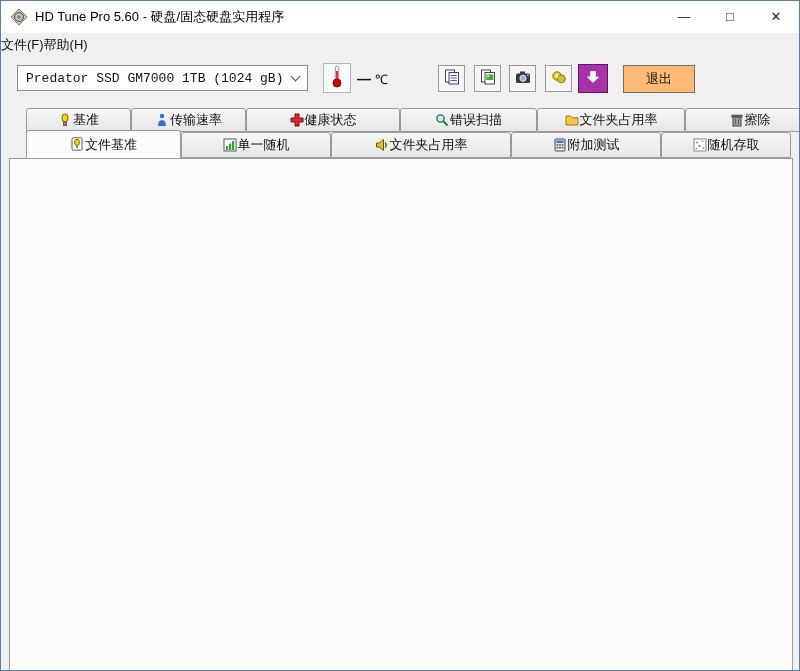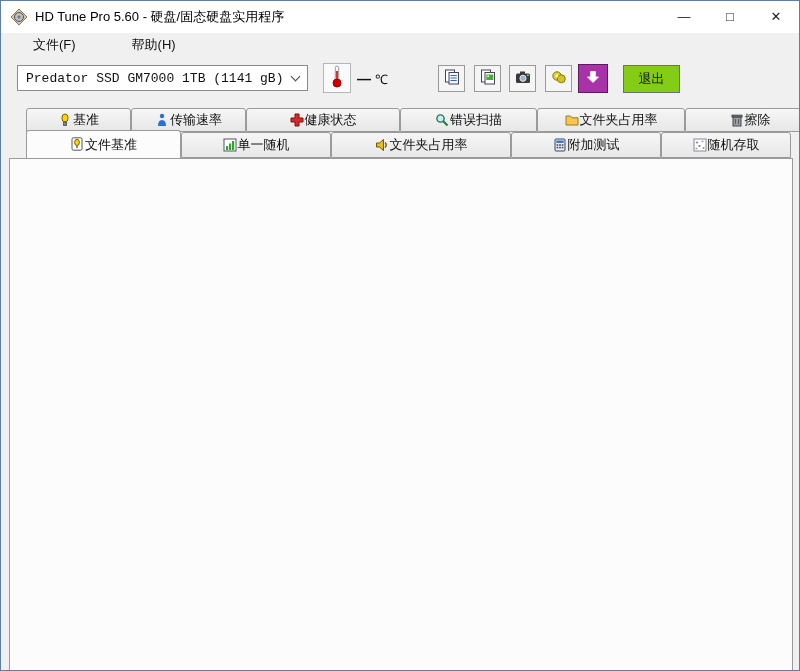--- a/index.html
+++ b/index.html
@@ -10,32 +10,32 @@
     font-family:"Liberation Sans",sans-serif;color:#111;
   }
   
   .titlebar{position:absolute;left:0;top:0;width:100%;height:32px;background:#ffffff;display:flex;align-items:center;}
   .titlebar .app-icon{margin:0 8px 0 10px;width:16px;height:16px;flex:0 0 auto;}
   .title-text{font-size:13px;color:#000;}
   .win-btns{position:absolute;right:0;top:0;height:31px;display:flex;}
   .win-btn{width:46px;height:31px;display:flex;align-items:center;justify-content:center;font-size:13px;color:#222;}
   
   .menubar{position:absolute;left:0;top:32px;width:100%;height:24px;background:#f0f0f0;display:flex;align-items:center;font-size:13px;}
-  .menu-item{padding:2px 24px;margin-left:8px;}
+  .menu-item{padding:2px 0;}
   
   .toolbar{position:absolute;left:0;top:56px;width:100%;height:48px;background:#f0f0f0;}
   .drive-select{position:absolute;left:16px;top:8px;width:291px;height:26px;background:#fff;border:1px solid #8a8a8a;
     display:flex;align-items:center;padding:0 8px;font-family:"Liberation Mono",monospace;font-size:13px;}
   .chev{width:7px;height:7px;border-right:1.6px solid #444;border-bottom:1.6px solid #444;transform:rotate(45deg);margin-left:auto;margin-top:-3px;flex:0 0 auto;}
   .thermo-btn{position:absolute;left:322px;top:6px;width:28px;height:30px;background:#fafafa;border:1px solid #b5b5b5;display:flex;align-items:center;justify-content:center;}
   .temp-value{position:absolute;left:356px;top:14px;font-size:14px;font-weight:bold;}
   .temp-unit{position:absolute;left:374px;top:13px;font-size:13px;}
   .tool-btn{position:absolute;top:8px;width:27px;height:27px;background:#f5f5f5;border:1px solid #9a9a9a;display:flex;align-items:center;justify-content:center;}
   .tool-btn.purple{background:#a832a8;border:1px solid #5c1b5c;width:30px;height:29px;top:7px;}
-  .exit-btn{position:absolute;left:622px;top:8px;width:57px;height:28px;background:#84cc16;border:1px solid #6f6f6f;
+  .exit-btn{position:absolute;left:622px;top:8px;width:72px;height:28px;background:#fdba74;border:1px solid #6f6f6f;
     display:flex;align-items:center;justify-content:center;font-size:13px;}
   
   .tabrow{position:absolute;left:25px;display:flex;}
   .tabrow1{top:107px;height:24px;}
   .tabrow2{top:131px;height:26px;}
   .tab{height:100%;background:linear-gradient(#f6f6f6,#e7e7e7);border:1px solid #9a9a9a;border-radius:3px 3px 0 0;
     display:flex;align-items:center;justify-content:center;gap:0;font-size:13px;position:relative;}
   .tab.active{background:#fcfcfc;border-bottom:none;height:28px;margin-top:-2px;z-index:5;font-family:Liberation Serif, serif;}
   .tab .ticon{width:15px;height:15px;display:inline-flex;flex:0 0 auto;}
   
@@ -95,21 +95,21 @@
     </div>
   </div>
 
   <div class="menubar">
     <span class="menu-item">文件(F)</span>
     <span class="menu-item">帮助(H)</span>
   </div>
 
   <div class="toolbar">
     <div class="drive-select">
-      <span>Predator SSD GM7000 1TB (1141 gB)</span>
+      <span>Predator SSD GM7000 1TB (1024 gB)</span>
       <span class="chev"></span>
     </div>
     <div class="thermo-btn">
       <span>
         <svg width="12" height="24" viewBox="0 0 12 24">
             <rect x="4.3" y="2" width="3.4" height="14" rx="1.7" fill="#fff" stroke="#999"></rect>
             <rect x="5.2" y="7" width="1.6" height="10" fill="#c00"></rect>
             <circle cx="6" cy="19" r="4" fill="#c00" stroke="#900"></circle>
           </svg>
       </span>

